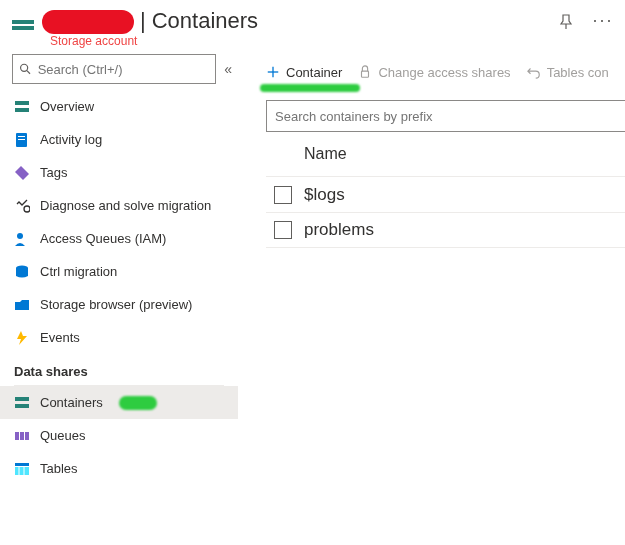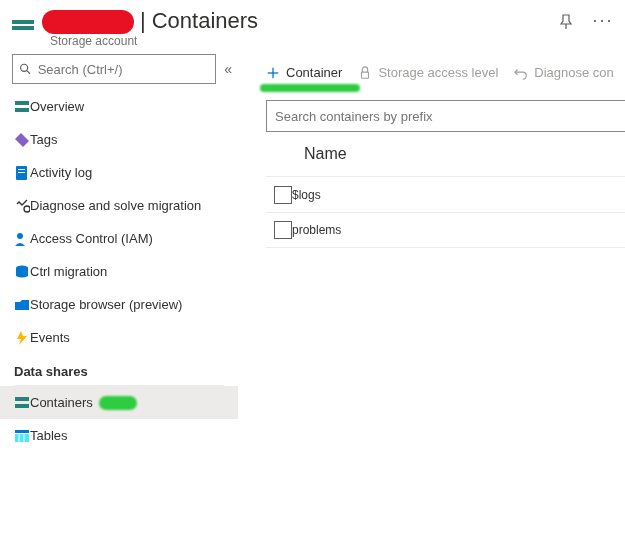--- a/index.html
+++ b/index.html
@@ -38,21 +38,21 @@
     .header-title {
       font-size: 22px;
       font-weight: 400;
       margin-left: 6px;
       color: #323130;
     }
     .header-sub {
       position: absolute;
       top: 34px; left: 50px;
       font-size: 12px;
-      color: #737373;
+      color: #ef4444;
     }
     .header-actions {
       display: flex; gap: 18px; margin-left: 30px; margin-top: 6px;
       color: #605e5c;
     }
     .pin-icon svg, .more-icon { width: 16px; height: 16px; }
     .more-dots { font-size: 18px; letter-spacing: 1px; line-height: 12px; }
 
     .layout {
       display: flex;
@@ -93,20 +93,21 @@
       position: relative;
     }
     .sidebar-scroll::-webkit-scrollbar { width: 12px; }
     .sidebar-scroll::-webkit-scrollbar-track { background: #f3f2f1; }
     .sidebar-scroll::-webkit-scrollbar-thumb { background: #c8c6c4; }
 
     .nav-item {
       display: flex; align-items: center;
       height: 33px;
       padding: 0 14px;
+      gap: 10px;
       cursor: pointer;
       color: #323130;
     }
     .nav-item.selected { background: #edebe9; }
     .nav-item .nicon { width: 16px; height: 16px; flex-shrink: 0; display: flex; align-items: center; justify-content: center; }
 
     .section-title {
       font-weight: 600;
       padding: 10px 14px 6px 14px;
       font-size: 13px;
@@ -134,21 +135,21 @@
     }
 
     .toolbar {
       display: flex; align-items: center;
       height: 36px;
       gap: 16px;
       color: #323130;
       position: relative;
     }
     .toolbar-item {
-      display: flex; align-items: flex-end; gap: 6px;
+      display: flex; align-items: center; gap: 6px;
       font-size: 13px;
       cursor: pointer;
       white-space: nowrap;
     }
     .toolbar-item.disabled { color: #a19f9d; cursor: default; }
     .toolbar .ticon { width: 14px; height: 14px; }
     .highlight-underline {
       position: absolute;
       top: 30px; left: -6px;
       width: 100px; height: 8px;
@@ -184,21 +185,21 @@
       height: 36px;
       padding-left: 8px;
       border-top: 1px solid #edebe9;
     }
     .table-row:last-child { border-bottom: 1px solid #edebe9; }
     .chk {
       width: 18px; height: 18px;
       border: 1px solid #605e5c;
       background: #fff;
     }
-    .cell-name { margin-left: 0; font-size: 12px; }
+    .cell-name { margin-left: 12px; font-size: 17px; }
   </style>
 </head>
 <body>
 
 <div class="header">
   <div class="header-icon">
     <span></span>
       <span></span>
   </div>
   <div class="header-redact"></div>
@@ -236,51 +237,51 @@
             <svg viewBox="0 0 16 16">
               <rect x="1" y="2" width="14" height="4" fill="#258277"></rect>
               <rect x="1" y="9" width="14" height="4" fill="#258277"></rect>
             </svg>
           </span>
         <span>Overview</span>
       </div>
       <div class="nav-item">
         <span class="nicon">
             <svg viewBox="0 0 16 16">
-              <path d="M1 7 L7 1 L15 9 L9 15 Z" fill="#8661c5"></path>
-            </svg>
-          </span>
-        <span>Tags</span>
-      </div>
-      <div class="nav-item">
-        <span class="nicon">
-            <svg viewBox="0 0 16 16">
               <rect x="2" y="1" width="11" height="14" rx="1" fill="#0078d4"></rect>
               <rect x="4" y="4" width="7" height="1" fill="#fff"></rect>
               <rect x="4" y="7" width="7" height="1" fill="#fff"></rect>
             </svg>
           </span>
         <span>Activity log</span>
       </div>
       <div class="nav-item">
         <span class="nicon">
+            <svg viewBox="0 0 16 16">
+              <path d="M1 7 L7 1 L15 9 L9 15 Z" fill="#8661c5"></path>
+            </svg>
+          </span>
+        <span>Tags</span>
+      </div>
+      <div class="nav-item">
+        <span class="nicon">
             <svg viewBox="0 0 16 16" fill="none" stroke="#323130" stroke-width="1.3">
               <path d="M3 6 L5 4 L8 7 L13 2 M10 11 a3 3 0 1 0 6 0 a3 3 0 1 0 -6 0"></path>
             </svg>
           </span>
         <span>Diagnose and solve migration</span>
       </div>
       <div class="nav-item">
         <span class="nicon">
             <svg viewBox="0 0 16 16">
               <circle cx="6" cy="5" r="3" fill="#0078d4"></circle>
               <path d="M1 15 Q6 9 11 15" fill="#0078d4"></path>
             </svg>
           </span>
-        <span>Access Control (IAM)</span>
+        <span>Access Queues (IAM)</span>
       </div>
       <div class="nav-item">
         <span class="nicon">
             <svg viewBox="0 0 16 16">
               <ellipse cx="8" cy="4" rx="6" ry="2.5" fill="#0078d4"></ellipse>
               <path d="M2 4 L2 12 Q8 15 14 12 L14 4" fill="#0078d4"></path>
             </svg>
           </span>
         <span>Ctrl migration</span>
       </div>
@@ -306,20 +307,30 @@
 
       <div class="nav-item selected">
         <span class="nicon">
             <svg viewBox="0 0 16 16">
               <rect x="1" y="2" width="14" height="4" fill="#258277"></rect>
               <rect x="1" y="9" width="14" height="4" fill="#258277"></rect>
             </svg>
           </span>
         <span>Containers</span>
         <span class="highlight-blob"></span>
+      </div>
+      <div class="nav-item">
+        <span class="nicon">
+            <svg viewBox="0 0 16 16">
+              <rect x="1" y="4" width="4" height="8" fill="#8661c5"></rect>
+              <rect x="6" y="4" width="4" height="8" fill="#8661c5"></rect>
+              <rect x="11" y="4" width="4" height="8" fill="#8661c5"></rect>
+            </svg>
+          </span>
+        <span>Queues</span>
       </div>
       <div class="nav-item">
         <span class="nicon">
             <svg viewBox="0 0 16 16">
               <rect x="1" y="2" width="14" height="3" fill="#0078d4"></rect>
               <rect x="1" y="6" width="14" height="8" fill="#50e6ff"></rect>
               <line x1="5" y1="6" x2="5" y2="14" stroke="#fff"></line>
               <line x1="10" y1="6" x2="10" y2="14" stroke="#fff"></line>
             </svg>
           </span>
@@ -335,27 +346,27 @@
             <line x1="8" y1="2" x2="8" y2="14"></line>
             <line x1="2" y1="8" x2="14" y2="8"></line>
           </svg>
         <span>Container</span>
       </div>
       <div class="toolbar-item disabled">
         <svg class="ticon" viewBox="0 0 16 16" fill="none" stroke="#a19f9d" stroke-width="1.3">
             <rect x="4" y="7" width="8" height="7" rx="1"></rect>
             <path d="M5 7 L5 4 a3 3 0 0 1 6 0 L11 7"></path>
           </svg>
-        <span>Storage access level</span>
+        <span>Change access shares</span>
       </div>
       <div class="toolbar-item disabled">
         <svg class="ticon" viewBox="0 0 16 16" fill="none" stroke="#a19f9d" stroke-width="1.3">
             <path d="M4 4 L1 7 L4 10 M1 7 L10 7 a4 4 0 0 1 0 8"></path>
           </svg>
-        <span>Diagnose con</span>
+        <span>Tables con</span>
       </div>
       <div class="highlight-underline"></div>
     </div>
 
     <div class="filter-box">
       <input placeholder="Search containers by prefix" style="">
     </div>
 
     <div class="table-head">
       <div class="th-check"></div>

